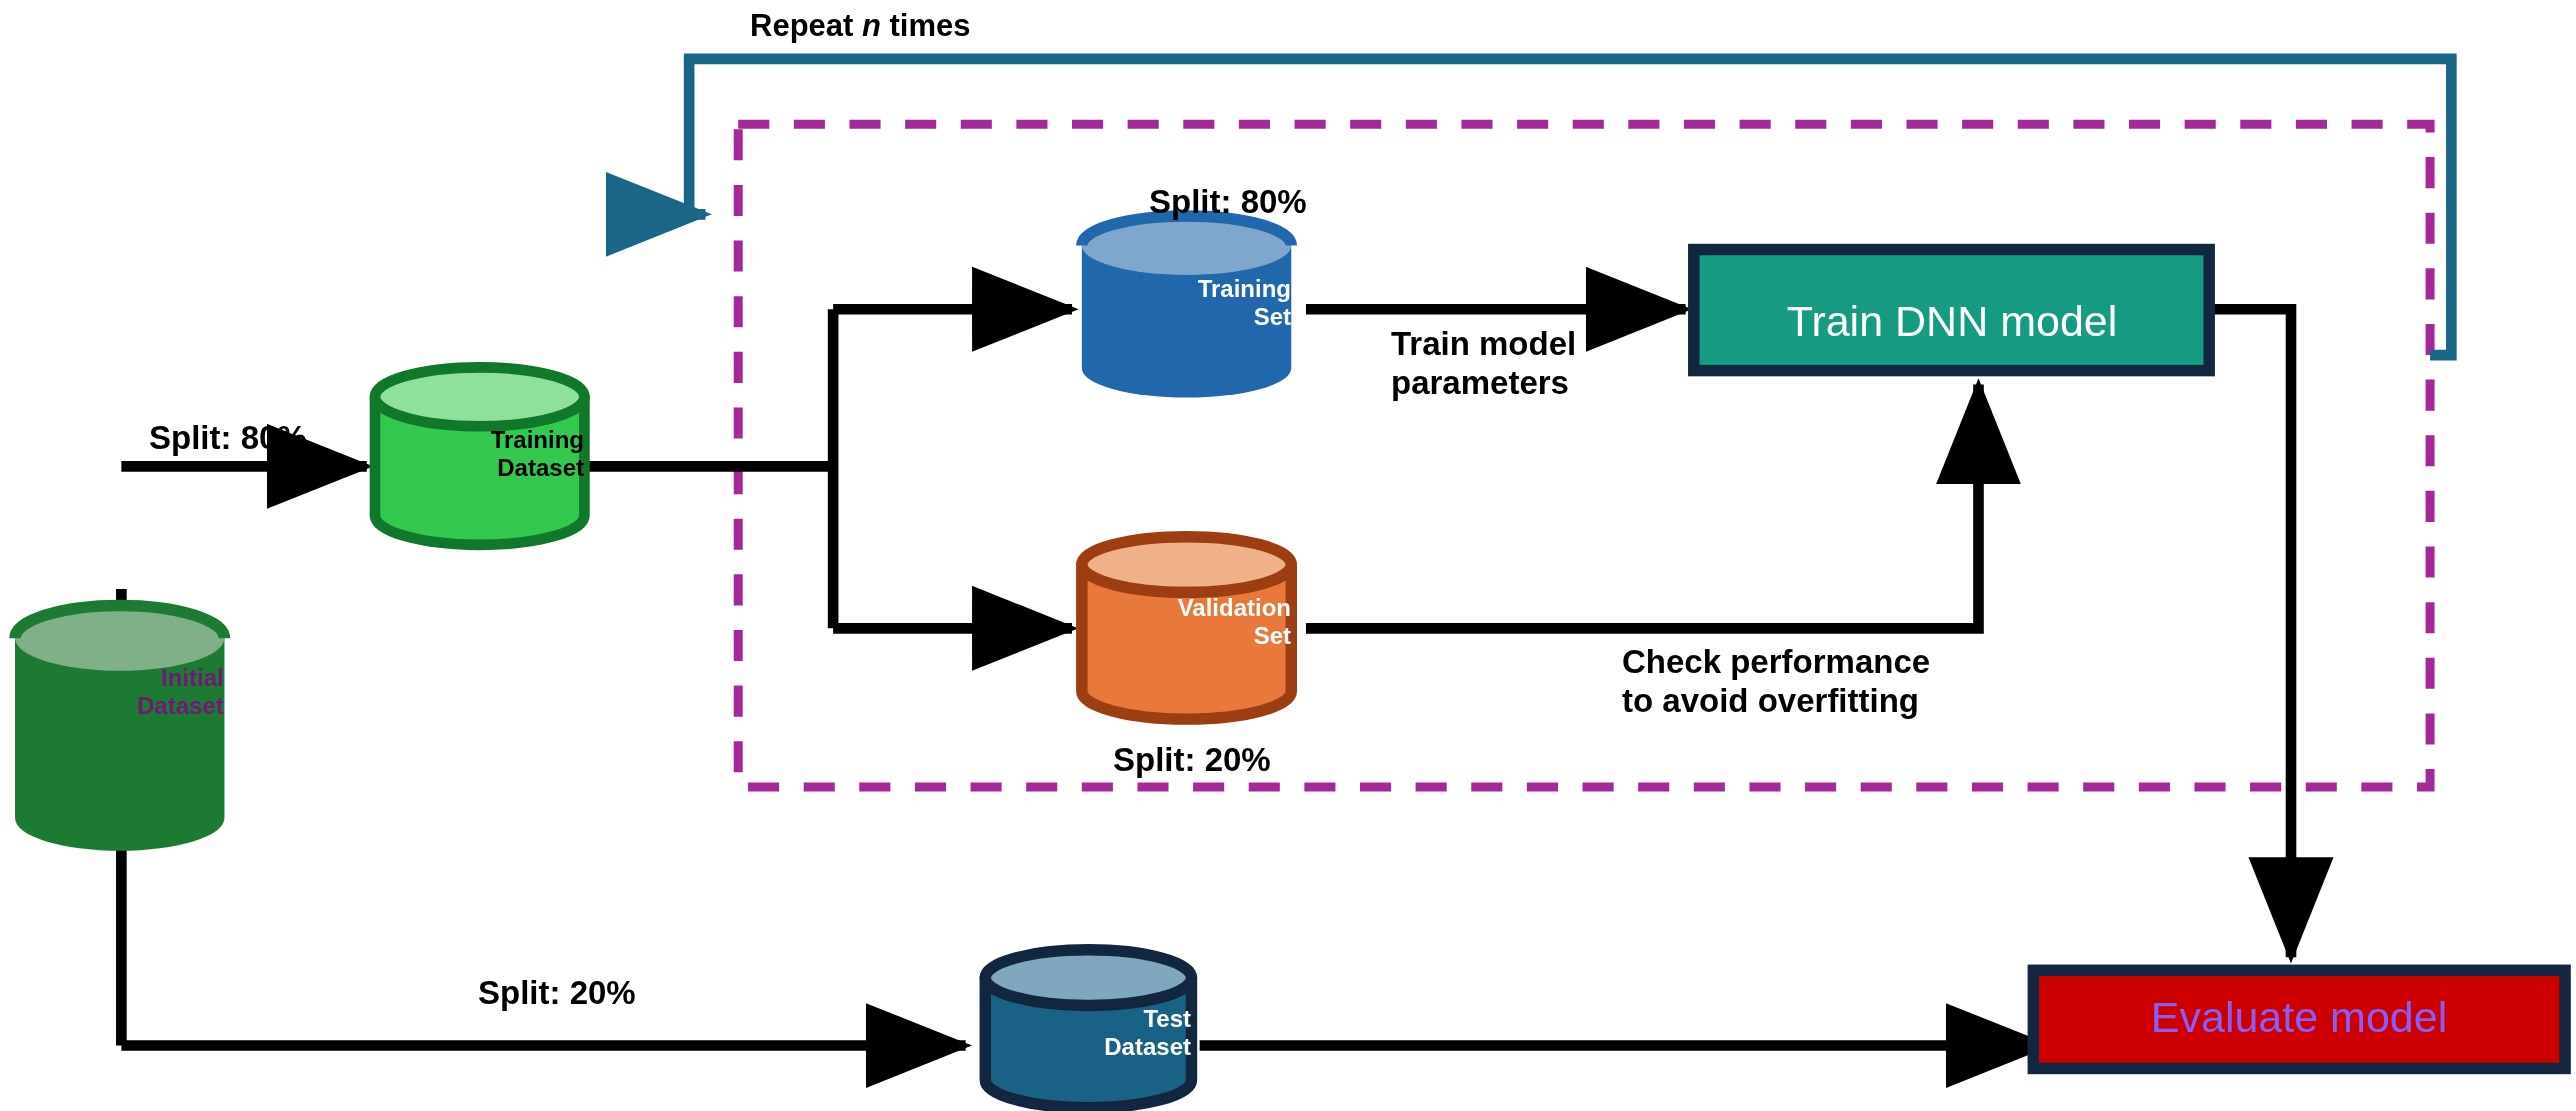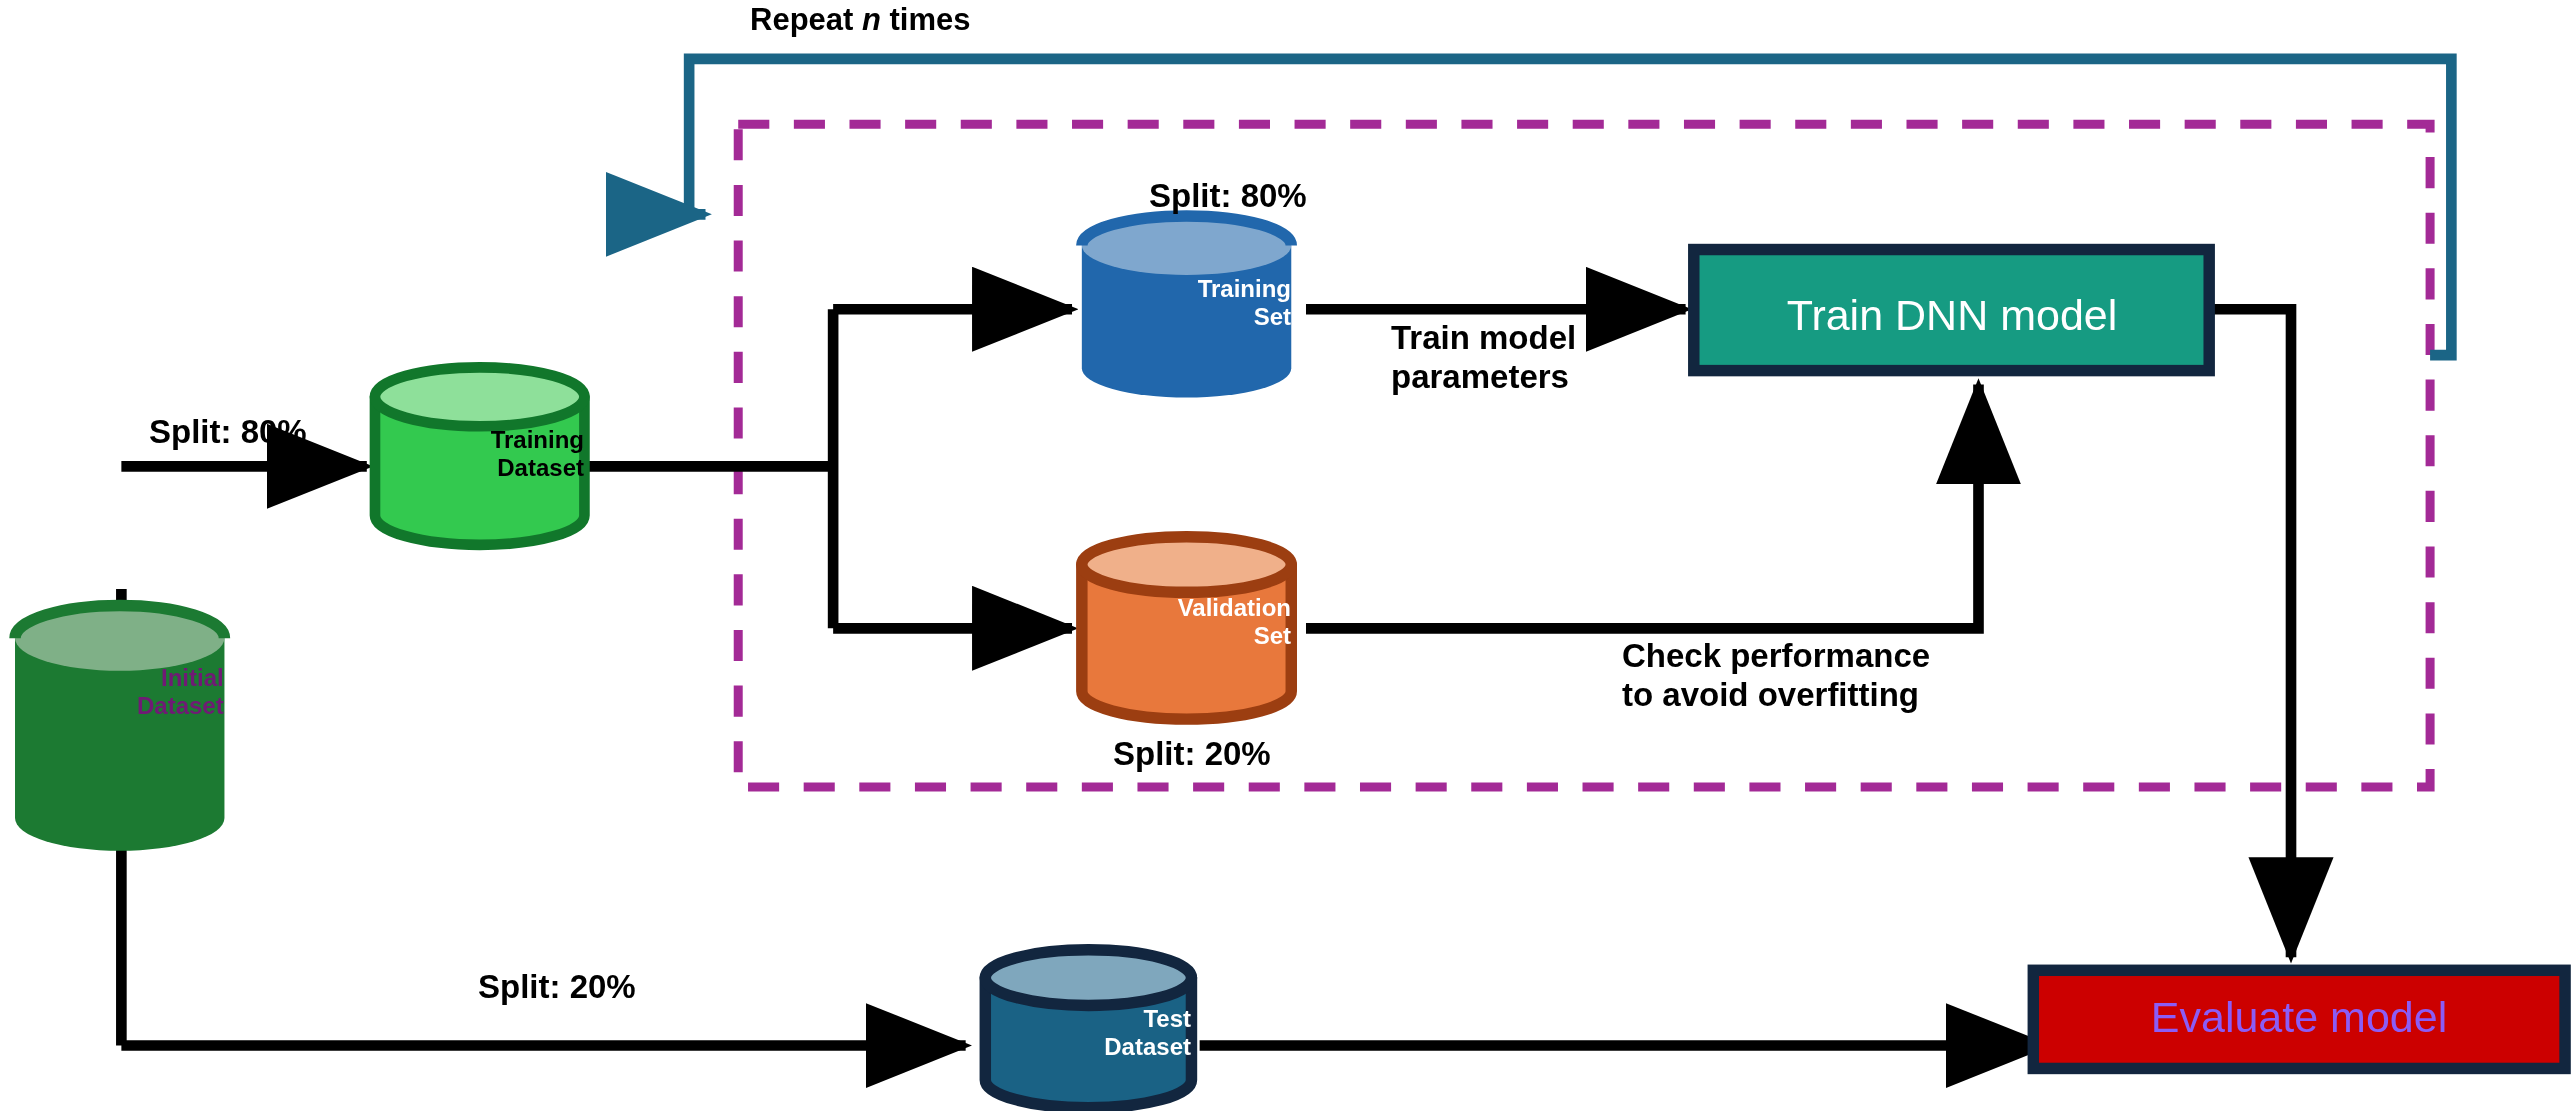--- a/index.html
+++ b/index.html
@@ -1,20 +1,20 @@
 <!DOCTYPE html>
 <html style="font-size:13px"><head>
 <meta charset="utf-8">
 <title>ML Train/Validation/Test Split Diagram</title>
 <style>
   html,body{margin:0;padding:0;background:#ffffff;}
   body{font-family:"Liberation Sans","DejaVu Sans",sans-serif;}
   #stage{position:relative;width:2576px;height:1111px;background:#ffffff;overflow:hidden;}
   #stage svg.layer{position:absolute;left:0;top:0;width:2576px;height:1111px;}
-  .lbl{position:absolute;color:#000000;font-weight:700;line-height:1.18;white-space:pre-line;}
+  .lbl{position:absolute;color:#000000;font-weight:700;line-height:1.18;white-space:pre-line;margin-top:6px;}
   .lbl.sz-big{font-size:31px;}
   .lbl.sz-mid{font-size:33px;}
   .node-text{position:absolute;text-align:center;font-weight:700;line-height:1.16;pointer-events:none;}
   .cyl-text{font-size:24px;text-align:right;}
   .box-text{font-size:43px;font-weight:400;}
   em.it{font-style:italic;}
 </style>
 </head>
 <body>
 
@@ -118,18 +118,18 @@
   <div class="node-text cyl-text" style="left:1082px; top:594px; width:209px; color:#ffffff;">
     <div>Validation</div>
     <div>Set</div>
   </div>
 
   <div class="node-text cyl-text" style="left:985px; top:1005px; width:206px; color:#ffffff;">
     <div>Test</div>
     <div>Dataset</div>
   </div>
 
-  <div class="node-text box-text" style="left:1694px; top:291px; width:516px; color:#ffffff;">Train DNN model</div>
+  <div class="node-text box-text" style="left:1694px; top:297px; width:516px; color:#ffffff;">Train DNN model</div>
 
   <div class="node-text box-text" style="left:2033px; top:993px; width:532px; color:#8b5cf6;">Evaluate model</div>
 
 </div>
 
 
 </body></html>

